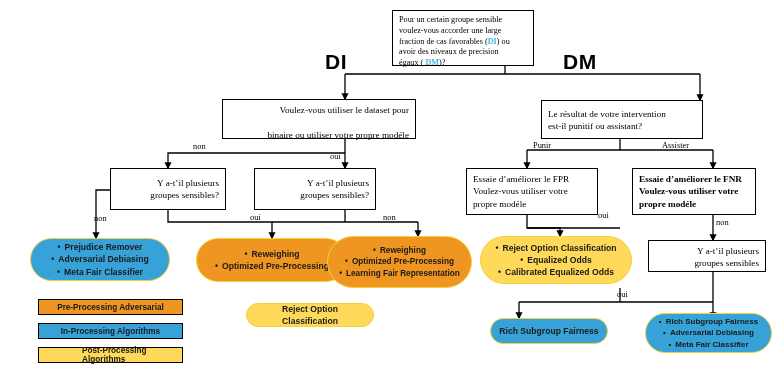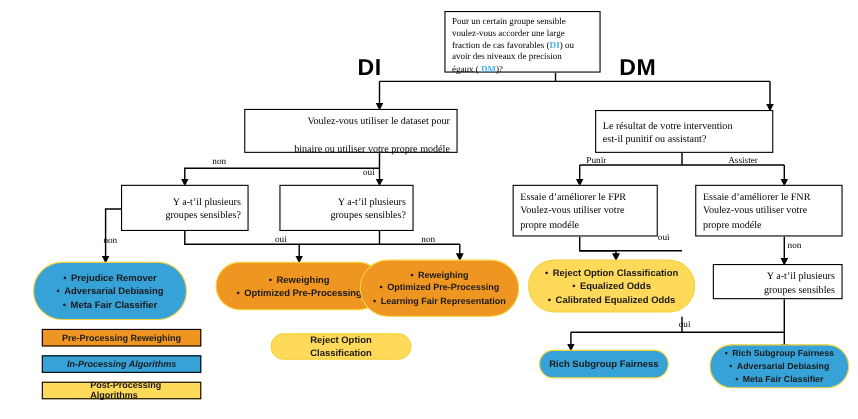--- a/index.html
+++ b/index.html
@@ -153,21 +153,21 @@
 
       <path d="M 620 288 L 620 302"></path>
       <path d="M 519 302 L 713 302"></path>
       <path d="M 519 302 L 519 318" marker-end="url(#ah)"></path>
       <path d="M 713 302 L 713 318" marker-end="url(#ah)"></path>
 
       <path d="M 713 272 L 713 302"></path>
     </g>
   </svg>
 
-  <div class="dbox lft" style="left:404px; top:10px; width:142px; height:56px; font-size:8.2px; line-height:1.32;">
+  <div class="dbox lft" style="left:392px; top:10px; width:142px; height:56px; font-size:8.2px; line-height:1.32;">
     <span>Pour un certain  groupe sensible</span><br>
     <span>voulez-vous accorder une large</span><br>
     <span>fraction de cas favorables (</span><span style="color:#4ab3e8;font-weight:700">DI</span><span>)  ou</span><br>
     <span>avoir des niveaux de precision</span><br>
     <span> égaux ( </span><span style="color:#4ab3e8;font-weight:700">DM</span><span>)?</span>
   </div>
 
   <div class="branch-title" style="left:325px; top:50px;">DI</div>
   <div class="branch-title" style="left:563px; top:50px;">DM</div>
 
@@ -191,21 +191,21 @@
     <span>Y a-t’il plusieurs</span><br>
     <span>groupes sensibles?</span>
   </div>
 
   <div class="dbox lft" style="left:466px; top:168px; width:132px; height:47px;">
     <span>Essaie d’améliorer le FPR</span><br>
     <span>Voulez-vous utiliser votre</span><br>
     <span>propre modéle</span>
   </div>
 
-  <div class="dbox lft" style="left:632px; top:168px; width:134px; height:47px;">
+  <div class="dbox lft" style="left:632px; top:168px; width:124px; height:47px;font-weight:bold;">
     <span>Essaie d’améliorer le FNR</span><br>
     <span>Voulez-vous utiliser votre</span><br>
     <span>propre modéle</span>
   </div>
 
   <div class="dbox ctr" style="left:648px; top:240px; width:118px; height:32px; padding-top:4px;">
     <span>Y a-t’il plusieurs</span><br>
     <span>groupes sensibles</span>
   </div>
 
@@ -213,21 +213,21 @@
   <div class="elabel" style="left:330px; top:152px;">oui</div>
   <div class="elabel" style="left:94px; top:214px;">non</div>
   <div class="elabel" style="left:250px; top:213px;">oui</div>
   <div class="elabel" style="left:383px; top:213px;">non</div>
   <div class="elabel" style="left:533px; top:141px;">Punir</div>
   <div class="elabel" style="left:662px; top:141px;">Assister</div>
   <div class="elabel" style="left:598px; top:211px;">oui</div>
   <div class="elabel" style="left:716px; top:218px;">non</div>
   <div class="elabel" style="left:617px; top:290px;">oui</div>
 
-  <div class="pill blue" style="left:30px; top:238px; width:140px; height:53px;">
+  <div class="pill blue" style="left:30px; top:238px; width:140px; height:43px;">
     <ul>
       <li>Prejudice Remover</li>
       <li>Adversarial Debiasing</li>
       <li>Meta Fair Classifier</li>
     </ul>
   </div>
 
   <div class="pill orange" style="left:196px; top:238px; width:152px; height:44px;">
     <ul>
       <li>Reweighing</li>
@@ -262,23 +262,23 @@
   <div class="pill blue" style="left:645px; top:313px; width:127px; height:40px; font-size:8px;">
     <ul>
       <li>Rich Subgroup Fairness</li>
       <li>Adversarial Debiasing</li>
       <li>Meta Fair Classifier</li>
     </ul>
   </div>
 
   <div class="legend">
     <div class="legend-item" style="background:#ee9522;">
-      <span>Pre-Processing Reweighing</span>
+      <span>Pre-Processing Adversarial</span>
     </div>
-    <div class="legend-item" style="background:#36a2d8;font-style:italic;">
+    <div class="legend-item" style="background:#36a2d8;">
       <span>In-Processing Algorithms</span>
     </div>
     <div class="legend-item li-yellow" style="background:#ffd95a;">
       <span>Post-Processing Algorithms</span>
     </div>
   </div>
 
 </div>
 
 </body></html>

